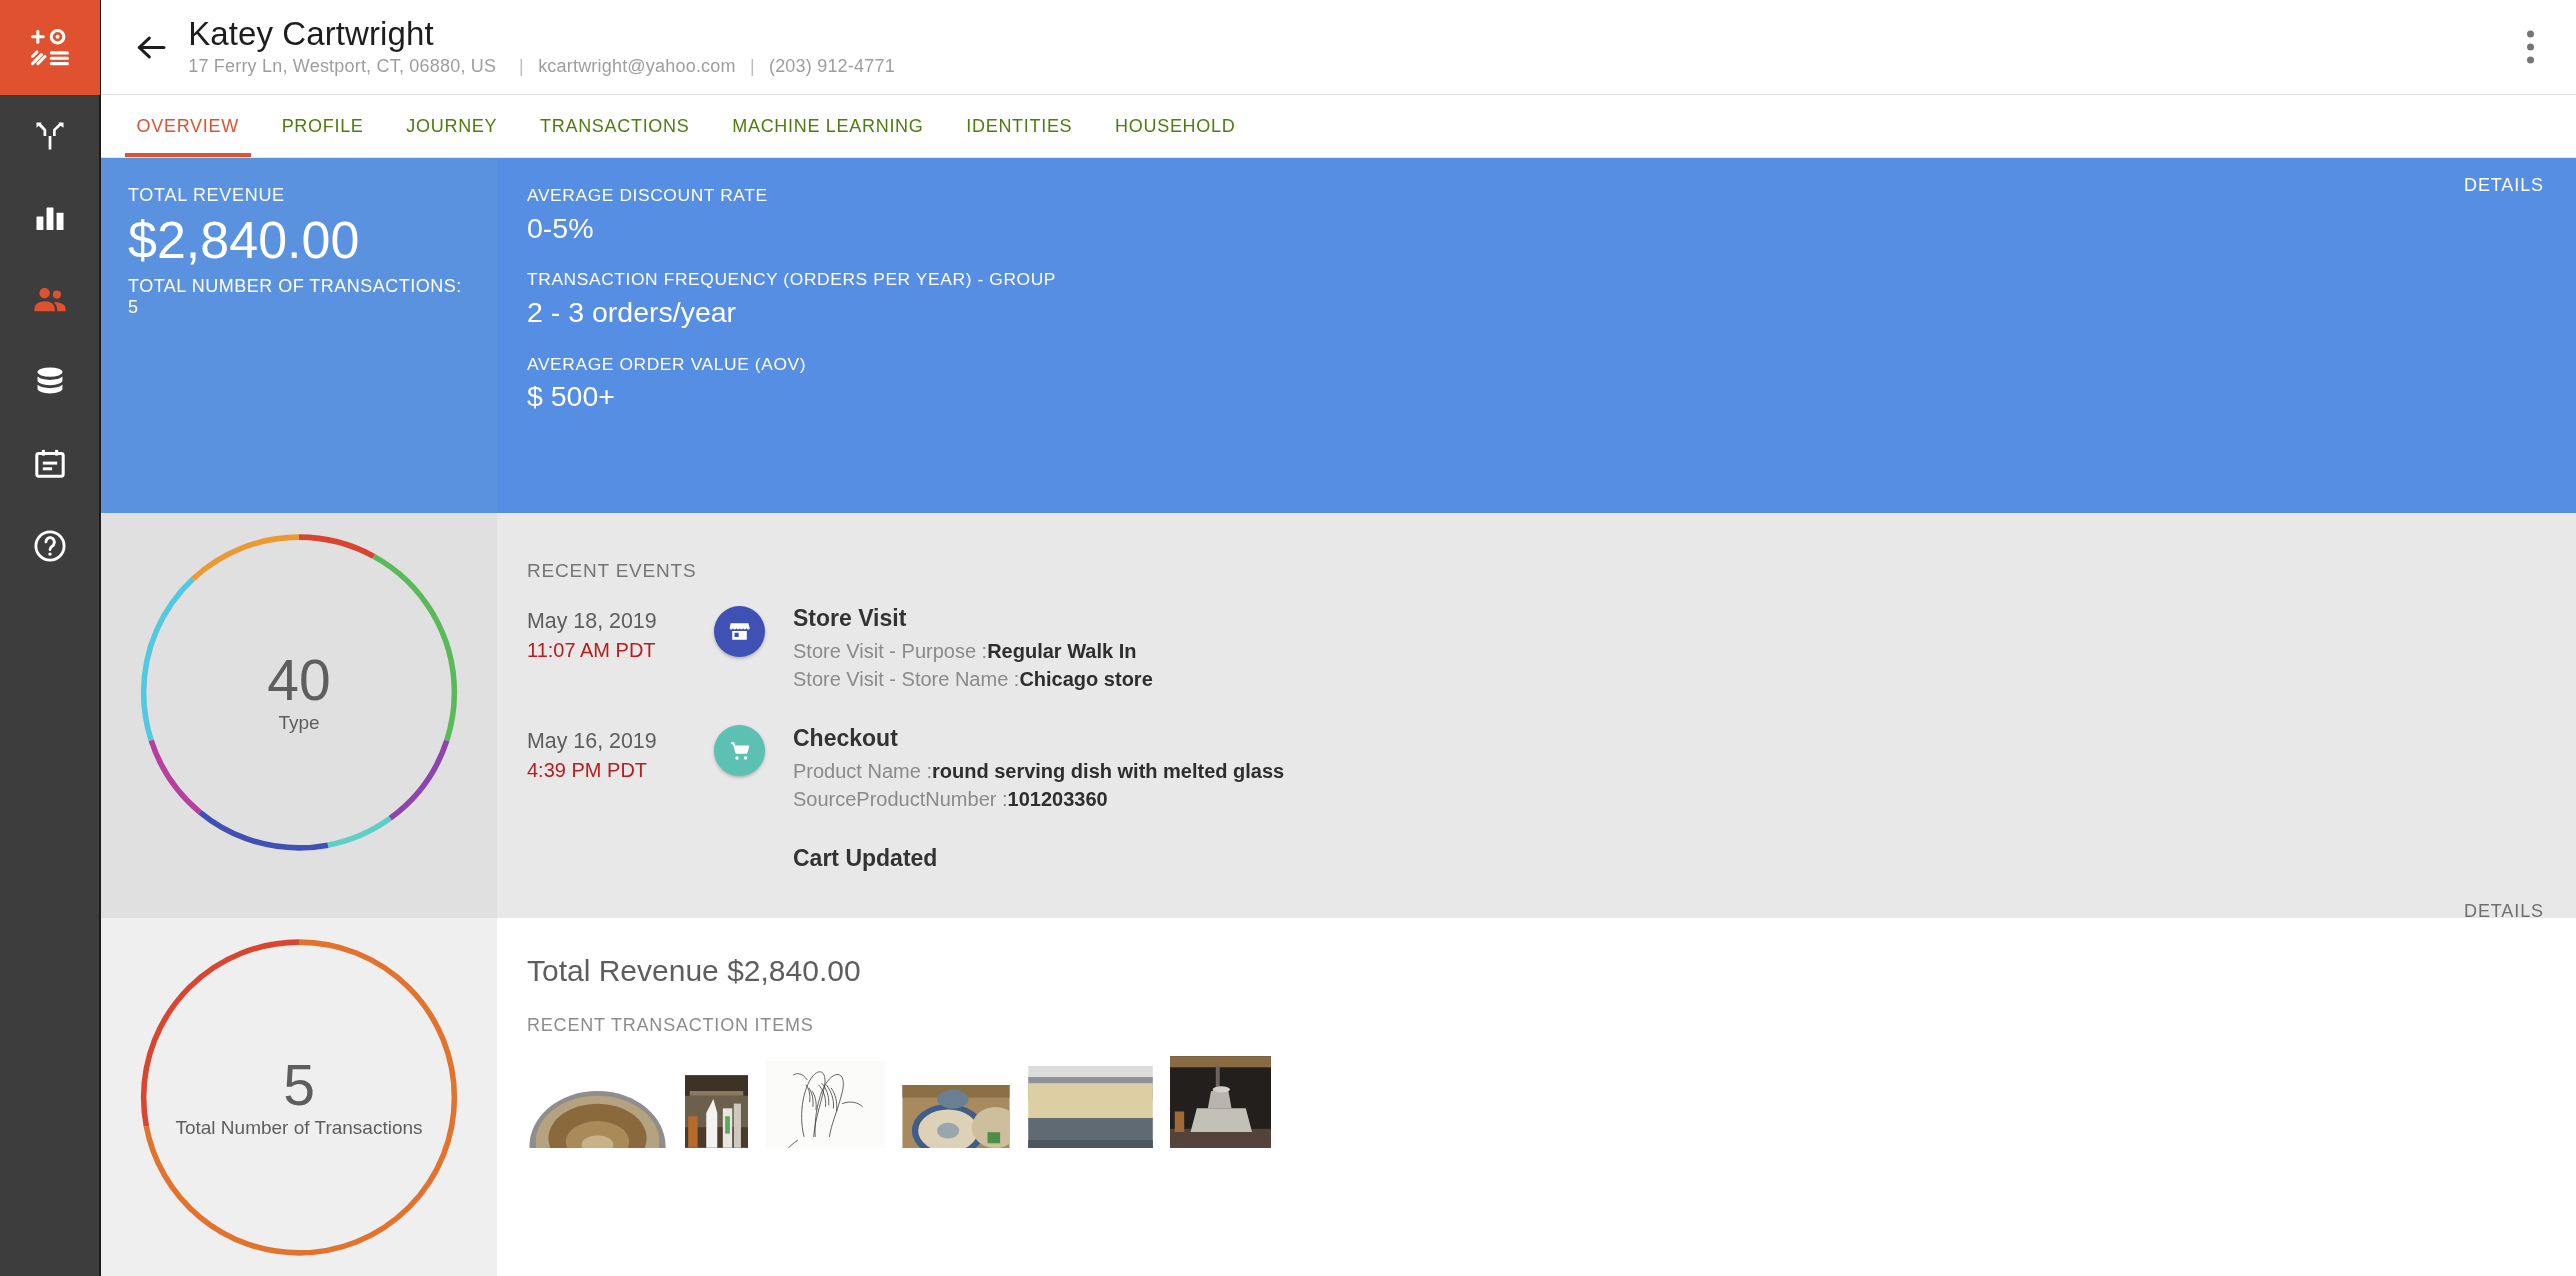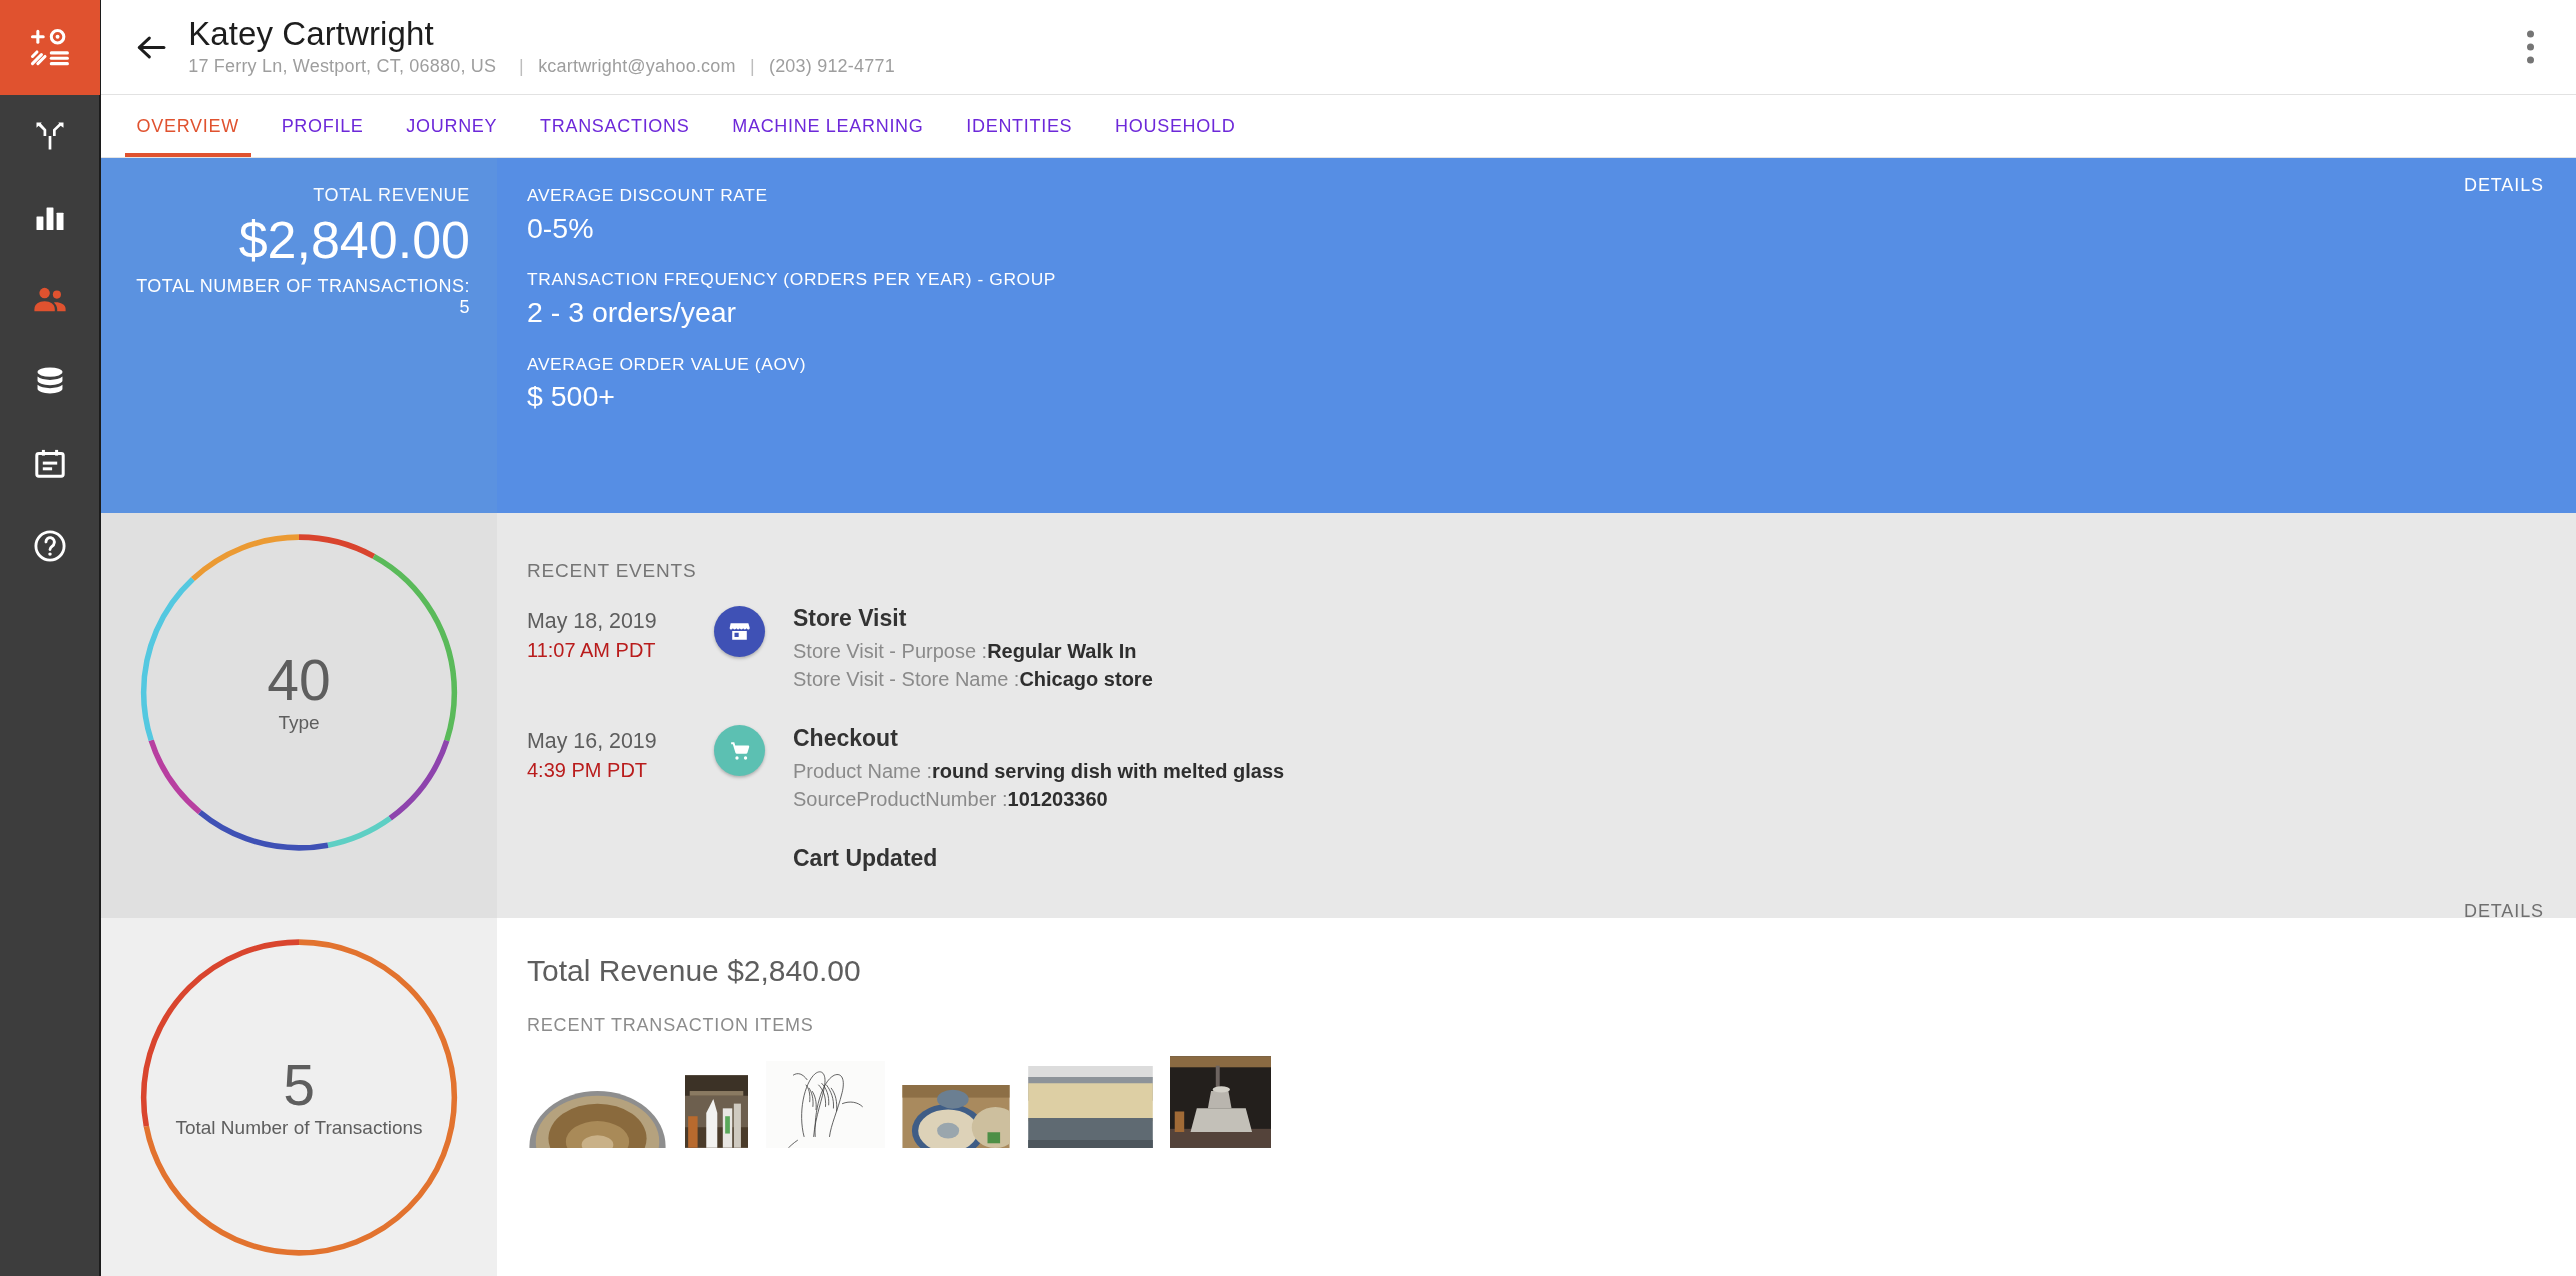--- a/index.html
+++ b/index.html
@@ -58,21 +58,21 @@
   .kebab i { width: 7.1px; height: 7.1px; border-radius: 50%; background: #757575; display:block; }
 
   
   .tabs {
     height: 63px; min-height: 63px; background:#fff;
     display:flex; align-items: stretch; padding-left: 14.2px;
     border-bottom: 0.8px solid #e4e4e4;
   }
   .tab {
     display:flex; align-items:center; padding: 0 21.4px;
-    font-size: 18px; color:#6d28d9; letter-spacing: 0.7px;
+    font-size: 18px; color:#4d7c0f; letter-spacing: 0.7px;
     cursor:pointer; position: relative; white-space: nowrap;
   }
   .tab.active { color:#e0522f; }
   .tab.active::after {
     content:""; position:absolute; left: 9.5px; right: 9.5px; bottom: 0;
     height: 4px; background:#e0522f;
   }
 
   
   .body { flex:1; display:flex; flex-direction:column; }
@@ -80,21 +80,21 @@
   .section { display:flex; position: relative; }
   .sec-left { width: 396px; min-width: 396px; position: relative; }
   .sec-right { flex:1; position: relative; }
   .details-link {
     position:absolute; top: 17.4px; right: 32px;
     font-size: 18px; letter-spacing: 0.9px; cursor: pointer;
   }
 
   
   .sec1 { height: 355px; min-height: 355px; }
-  .sec1 .sec-left { background:#5b92e0; padding: 27px 27px 0 27px; text-align: right; }
+  .sec1 .sec-left { background:#5b92e0; padding: 27px 27px 0 27px; }
   .sec1 .sec-right { background:#568ee4; padding: 27px 0 0 30px; }
   .sec1 .details-link { color:#ffffff; }
   .kpi-label { font-size: 18px; color:#ffffff; letter-spacing: 0.7px; opacity: .97; }
   .kpi-big { font-size: 52px; color:#ffffff; font-weight: 400; line-height: 1.25; margin-top: 1.6px; }
   .kpi-sub { font-size: 18px; color:#ffffff; letter-spacing: 0.5px; margin-top: 3.2px; }
   .metric { margin-bottom: 25px; }
   .metric-label { font-size: 17.4px; color:#ffffff; letter-spacing: 0.6px; }
   .metric-value { font-size: 28.5px; color:#ffffff; font-weight:400; margin-top: 5.5px; line-height: 1.15; }
 
   

